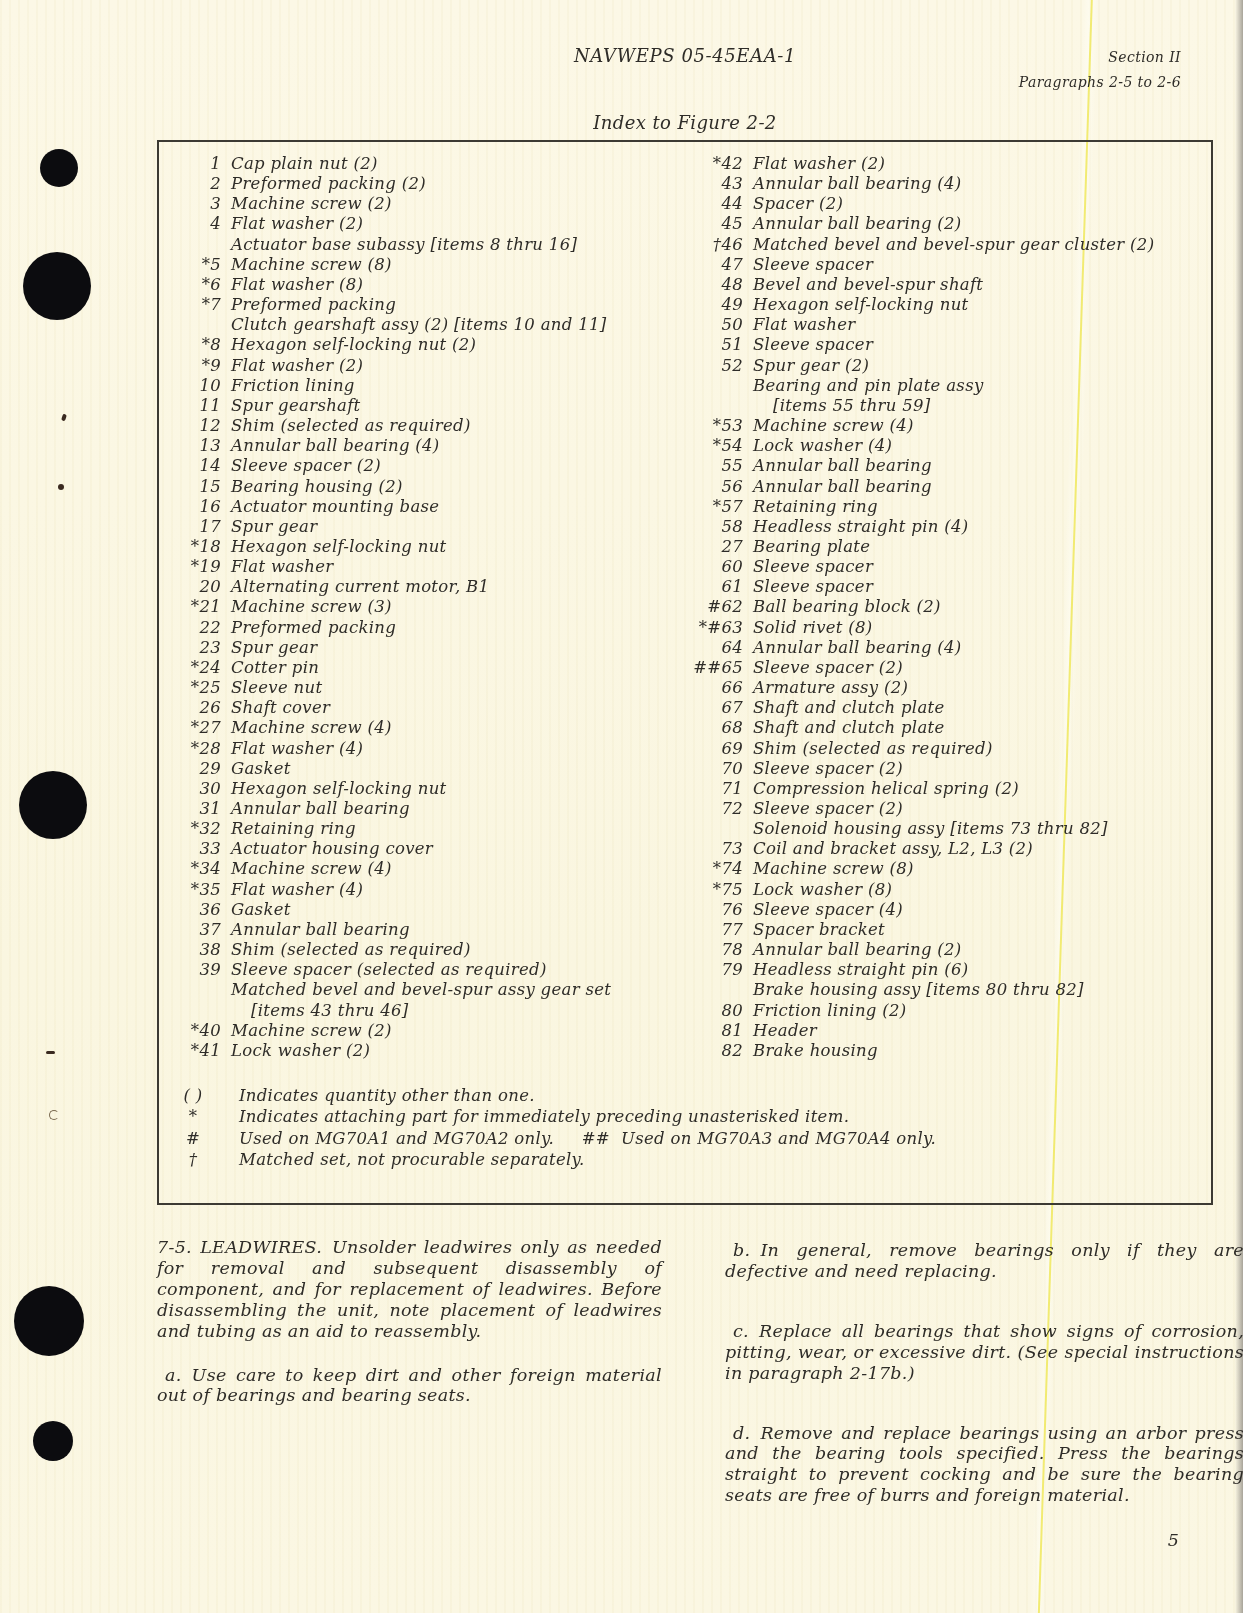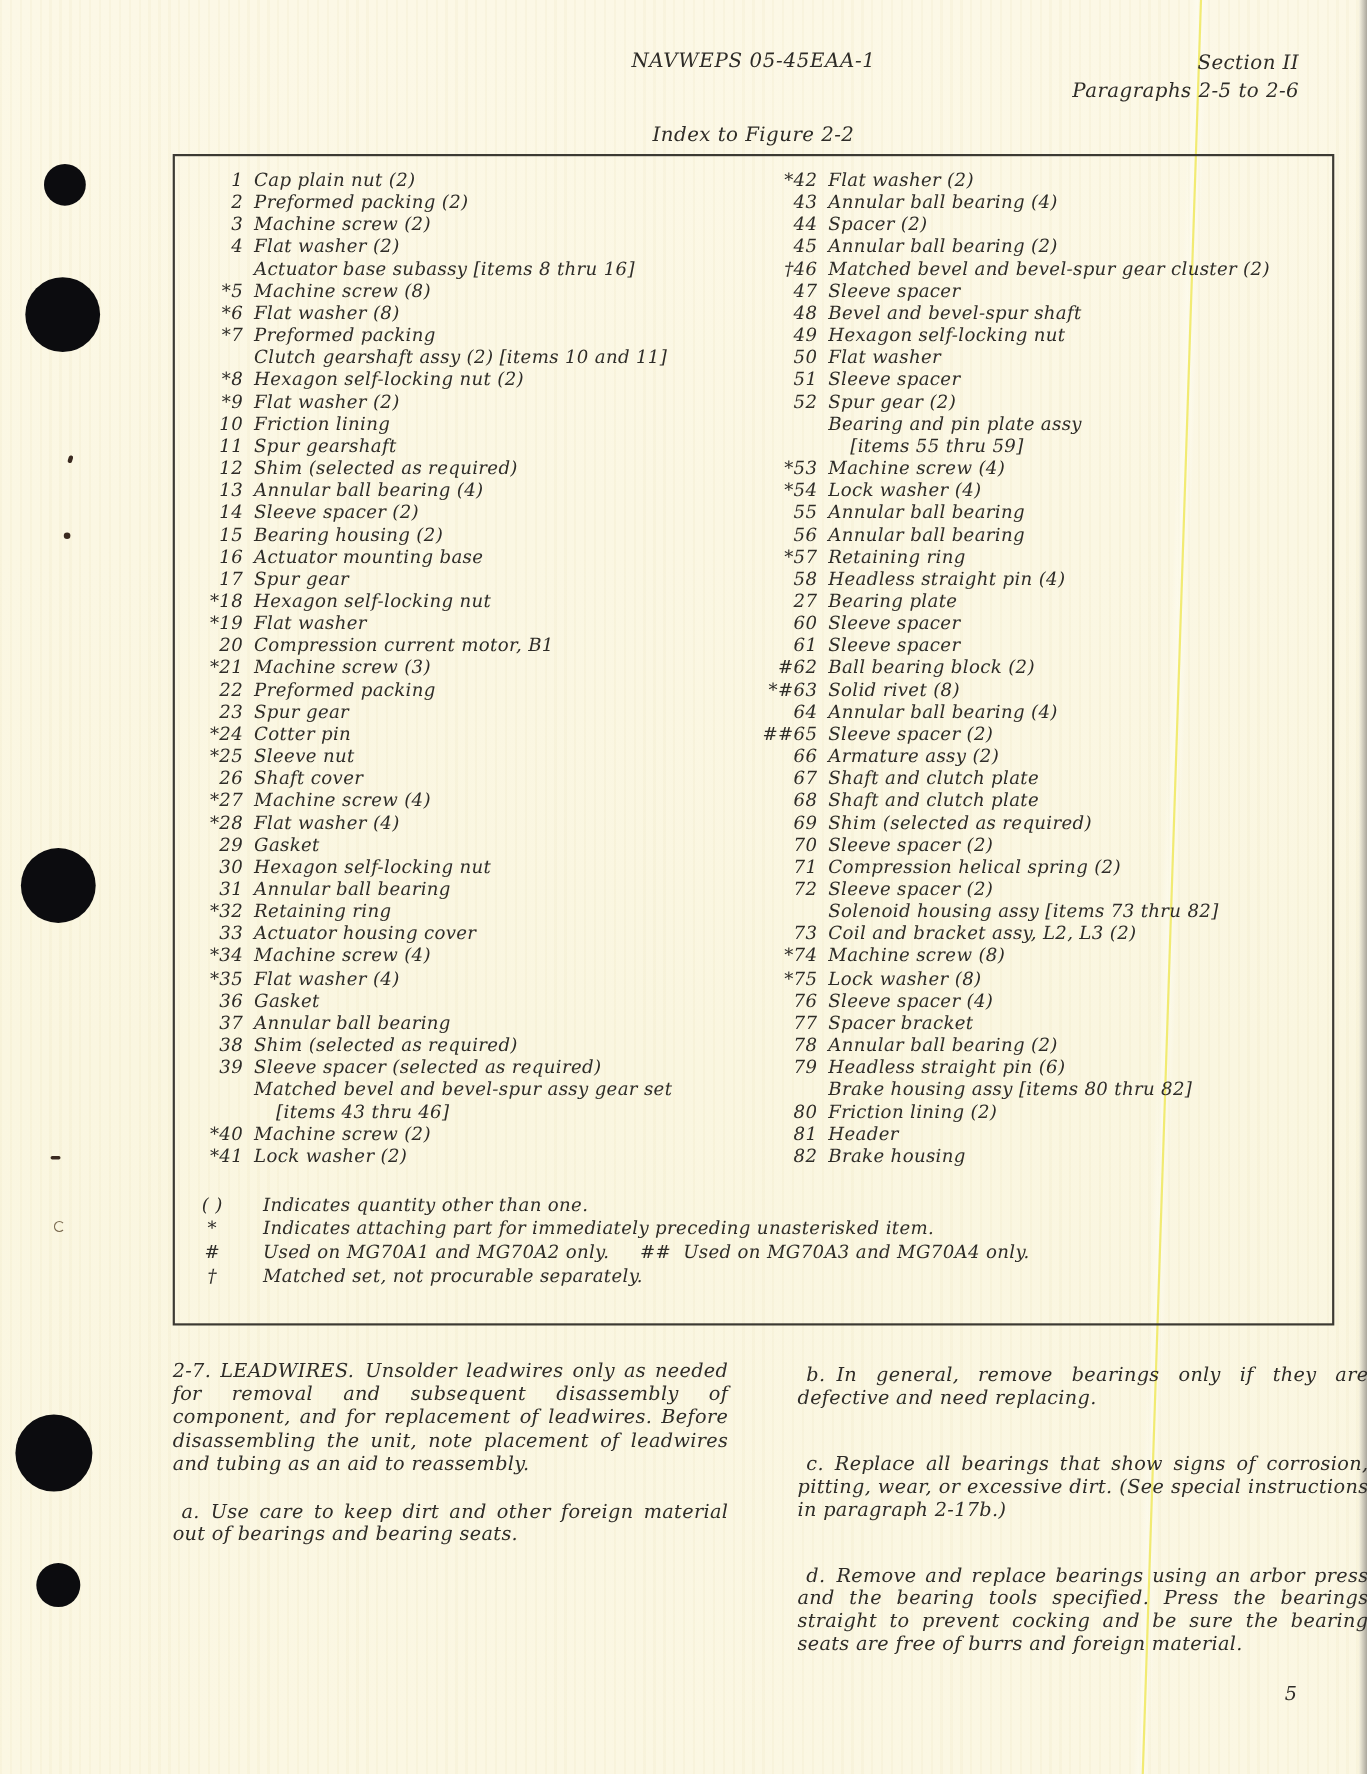--- a/index.html
+++ b/index.html
@@ -32,21 +32,21 @@
     background:linear-gradient(90deg, rgba(255,255,248,0) 0%, rgba(255,255,248,0.55) 50%, rgba(255,255,248,0) 100%);
     transform:rotate(1.88deg);transform-origin:top center;}
   .crease-line{position:absolute;top:-6px;left:1091px;width:2px;height:1630px;
     background:rgba(236,228,62,0.7);transform:rotate(1.88deg);transform-origin:top center;}
   .edge-right{position:absolute;right:0;top:0;width:8px;height:100%;
     background:linear-gradient(90deg, rgba(165,161,148,0) 0%, #a8a49a 100%);}
   
   .hdr-center{position:absolute;left:157px;top:45px;width:1056px;text-align:center;
     font-size:18px;letter-spacing:0.6px;}
   .hdr-right{position:absolute;right:62px;top:45px;text-align:right;
-    font-size:18px;line-height:25px;letter-spacing:0.4px;}
+    font-size:14px;line-height:25px;letter-spacing:0.4px;}
   .index-title{position:absolute;left:157px;top:112px;width:1056px;text-align:center;
     font-size:18px;letter-spacing:0.4px;}
   
   .index-box{position:absolute;left:157px;top:140px;width:1056px;height:1065px;
     border:2px solid #3c3a33;box-sizing:border-box;}
   .index-cols{display:flex;padding-top:12px;}
   .col{font-size:16.5px;line-height:20.15px;letter-spacing:0.3px;}
   .col-left{width:531px;flex:none;}
   .col-right{flex:1;min-width:0;}
   .row{display:flex;}
@@ -198,21 +198,21 @@
             <span class="lbl">Hexagon self-locking nut</span>
           </div>
 
           <div class="row">
             <span class="num">*19</span>
             <span class="lbl">Flat washer</span>
           </div>
 
           <div class="row">
             <span class="num">20</span>
-            <span class="lbl">Compression current motor, B1</span>
+            <span class="lbl">Alternating current motor, B1</span>
           </div>
 
           <div class="row">
             <span class="num">*21</span>
             <span class="lbl">Machine screw (3)</span>
           </div>
 
           <div class="row">
             <span class="num">22</span>
             <span class="lbl">Preformed packing</span>
@@ -570,21 +570,21 @@
 
         <div class="fn">
           <span class="sym">†</span>
           <span class="txt">Matched set, not procurable separately.</span>
         </div>
       </div>
   </div>
 
   <div class="body-left">
     <p class="bp">
-      <span class="ph">2-7. LEADWIRES.</span><span>Unsolder leadwires only as needed for removal and subsequent disassembly of component, and for replacement of leadwires. Before disassembling the unit, note placement of leadwires and tubing as an aid to reassembly.</span>
+      <span class="ph">7-5. LEADWIRES.</span><span>Unsolder leadwires only as needed for removal and subsequent disassembly of component, and for replacement of leadwires. Before disassembling the unit, note placement of leadwires and tubing as an aid to reassembly.</span>
     </p>
     <p class="bp gap-sm letter">
       <span class="ph">a.</span><span>Use care to keep dirt and other foreign material out of bearings and bearing seats.</span>
     </p>
   </div>
   <div class="body-right">
     <p class="bp letter">
       <span class="ph">b.</span><span>In general, remove bearings only if they are defective and need replacing.</span>
     </p>
     <p class="bp letter">

